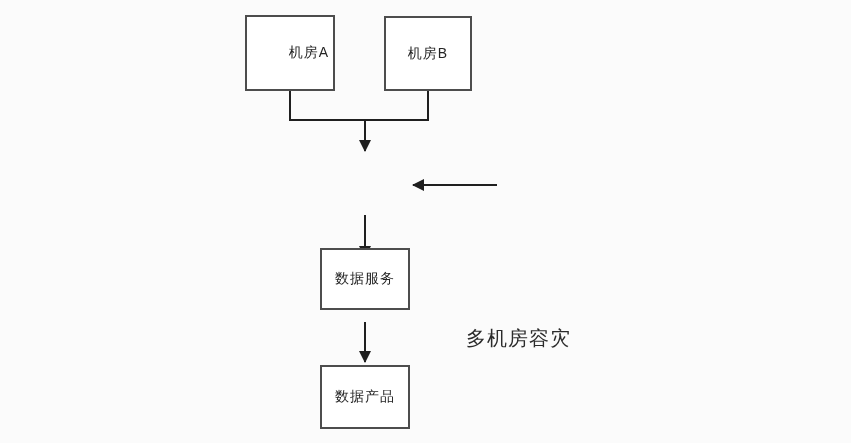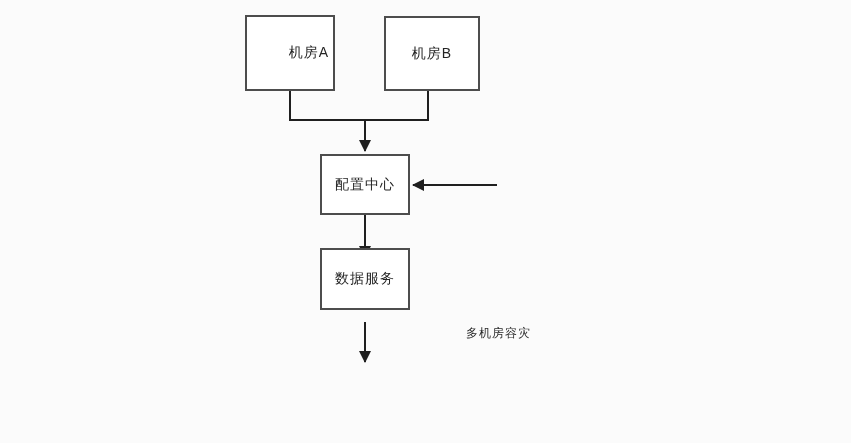--- a/index.html
+++ b/index.html
@@ -31,30 +31,30 @@
     border: 2px solid #4d4d4d;
     display: flex;
     align-items: center;
     justify-content: center;
     font-size: 14px;
     color: #252525;
     letter-spacing: 1px;
     white-space: nowrap;
   }
   .node-roomA        { left: 245px; top: 15px;  width: 90px;  height: 76px; padding-left: 38px; }
-  .node-roomB        { left: 384px; top: 16px;  width: 96px;  height: 75px; }
+  .node-roomB        { left: 384px; top: 16px;  width: 88px;  height: 75px; }
   .node-config       { left: 320px; top: 154px; width: 90px;  height: 61px; }
   .node-linkswitch   { left: 497px; top: 166px; width: 150px; height: 37px; }
   .node-dataservice  { left: 320px; top: 248px; width: 90px;  height: 62px; }
   .node-dataproduct  { left: 320px; top: 365px; width: 90px;  height: 64px; }
   .caption {
     position: absolute;
     left: 466px;
     top: 325px;
-    font-size: 12px;
+    font-size: 20px;
     color: #2b2b2b;
     letter-spacing: 1px;
     white-space: nowrap;
   }
 </style>
 </head>
 <body>
 
 <div class="canvas">
 
@@ -77,25 +77,25 @@
   </svg>
 
   <div class="node node-roomA">
     <span>机房A</span>
   </div>
 
   <div class="node node-roomB">
     <span>机房B</span>
   </div>
 
-  <div class="node node-config">
-    <span>配置中心</span>
-  </div>
 
 
   <div class="node node-dataservice">
     <span>数据服务</span>
   </div>
 
+  <div class="node node-dataproduct">
+    <span>数据产品</span>
+  </div>
 
   <div class="caption">多机房容灾</div>
 
 </div>
 
 </body></html>

